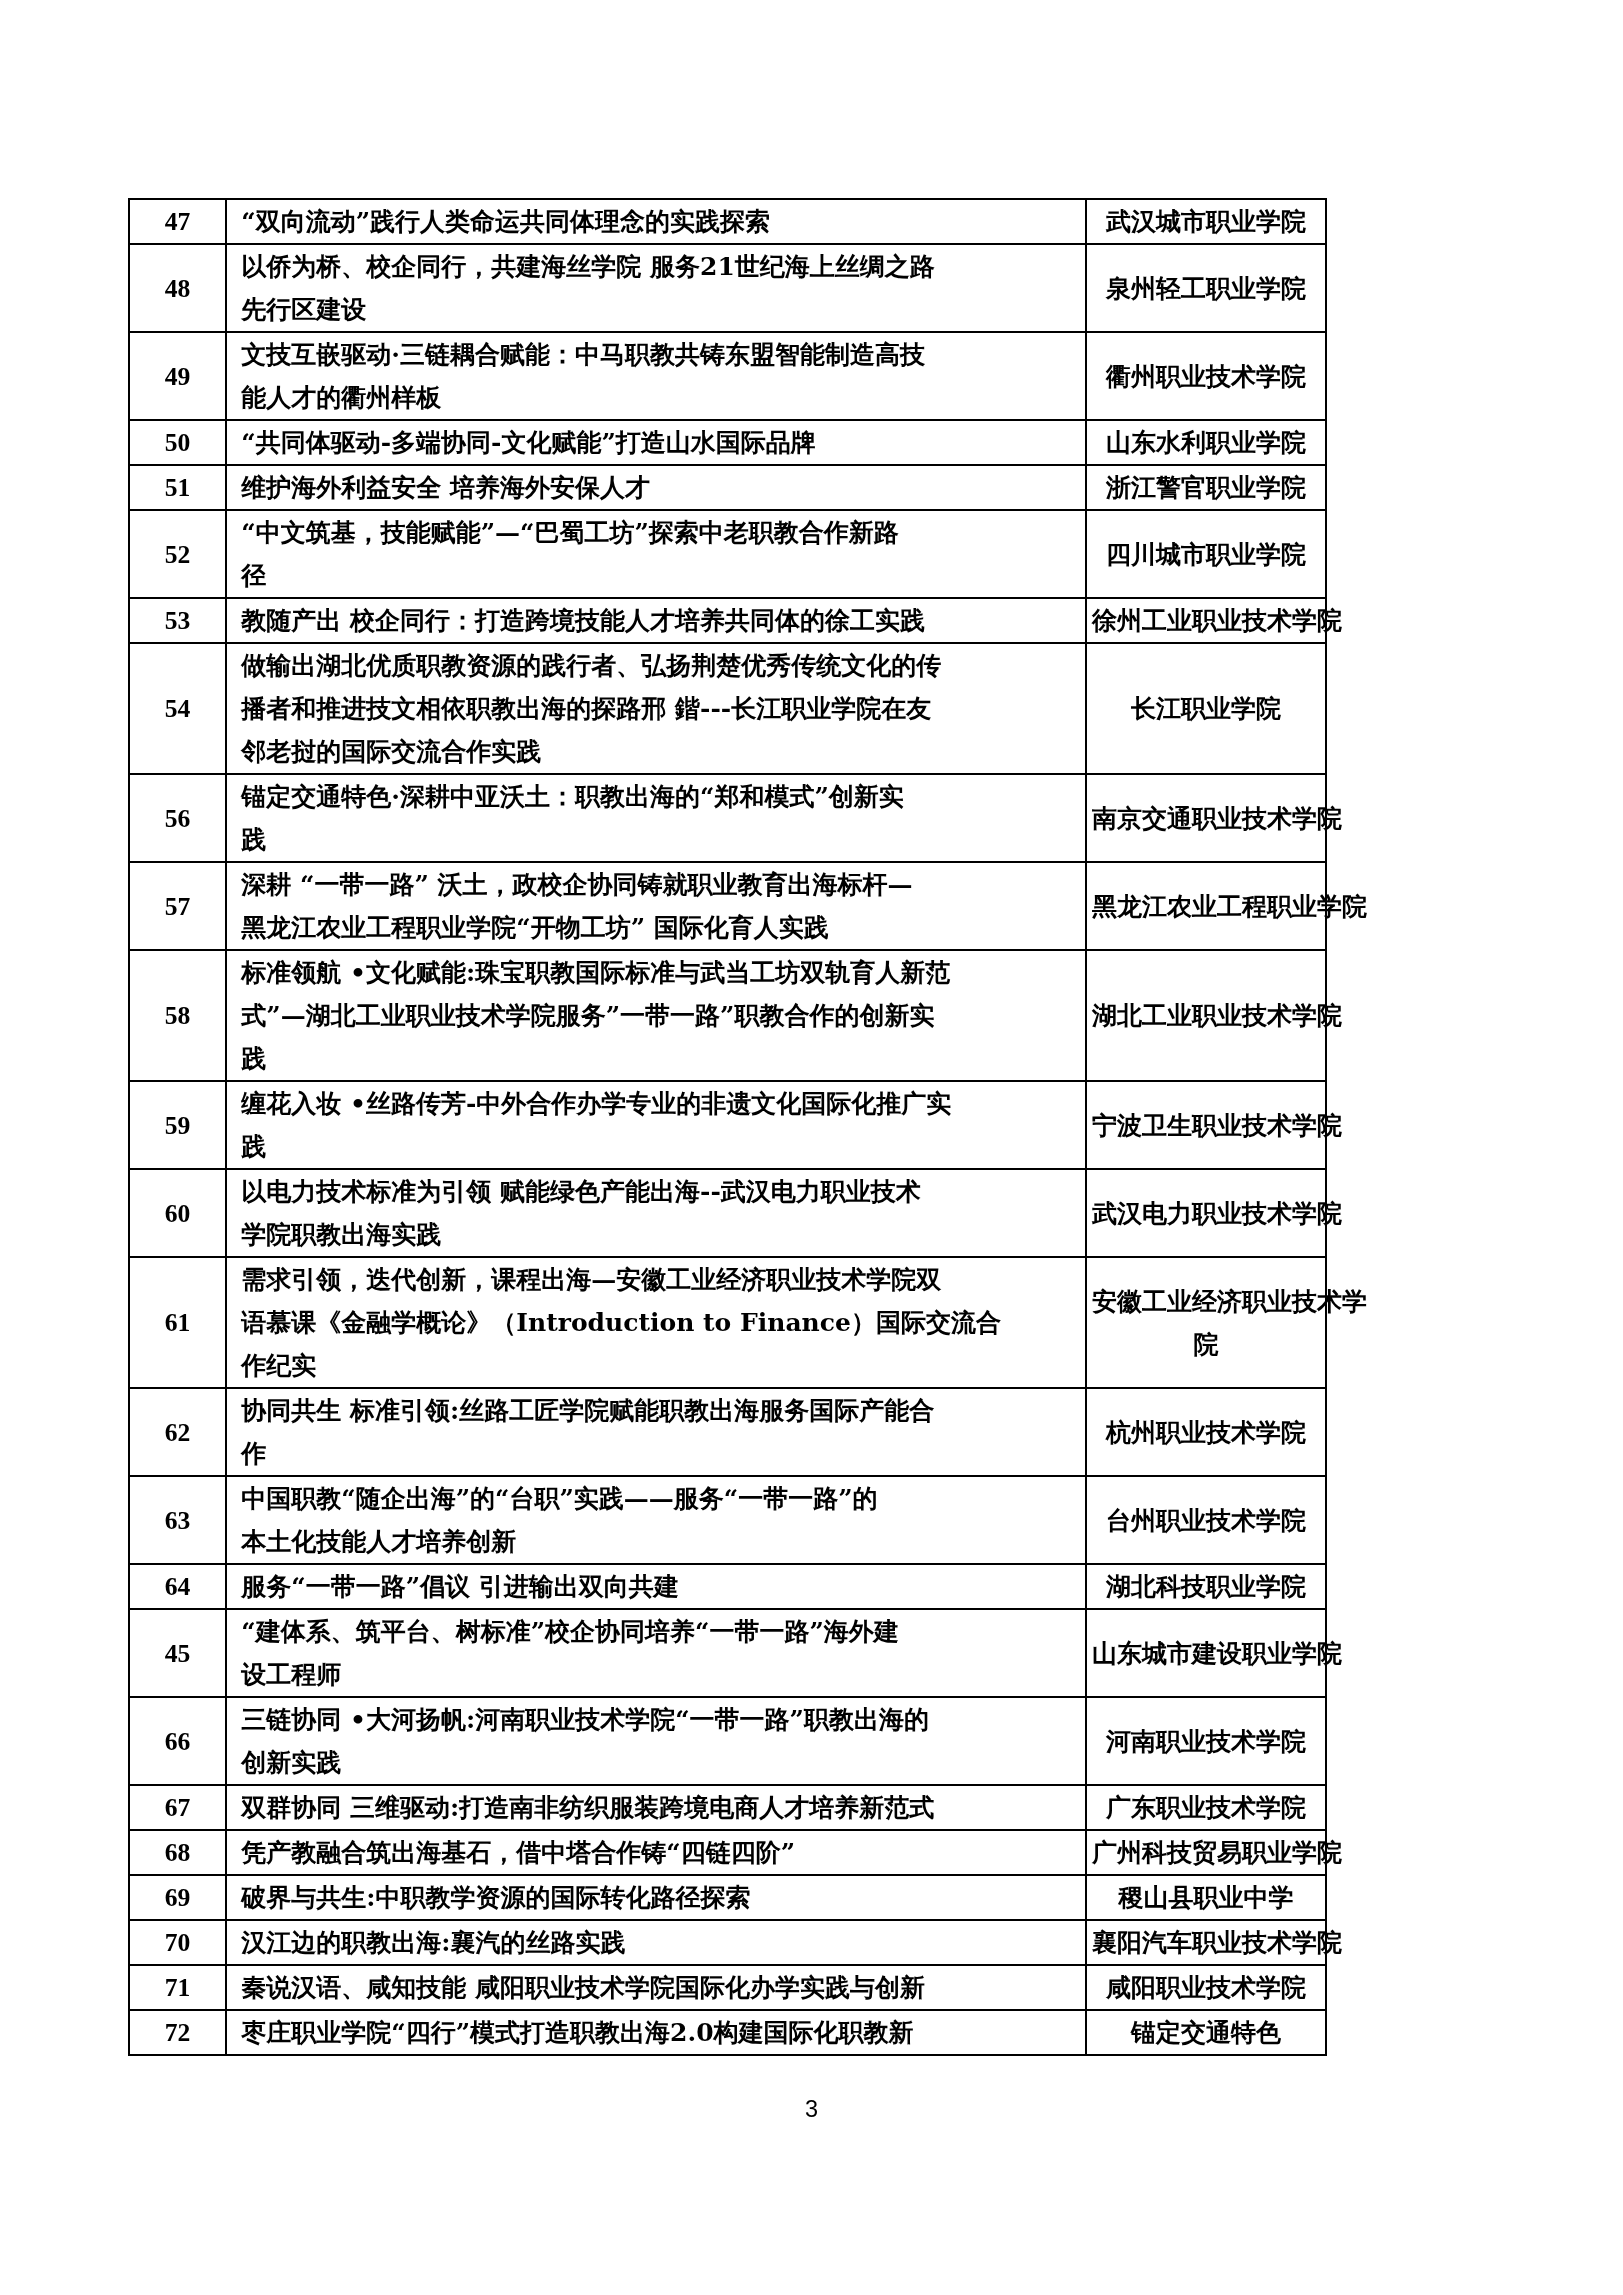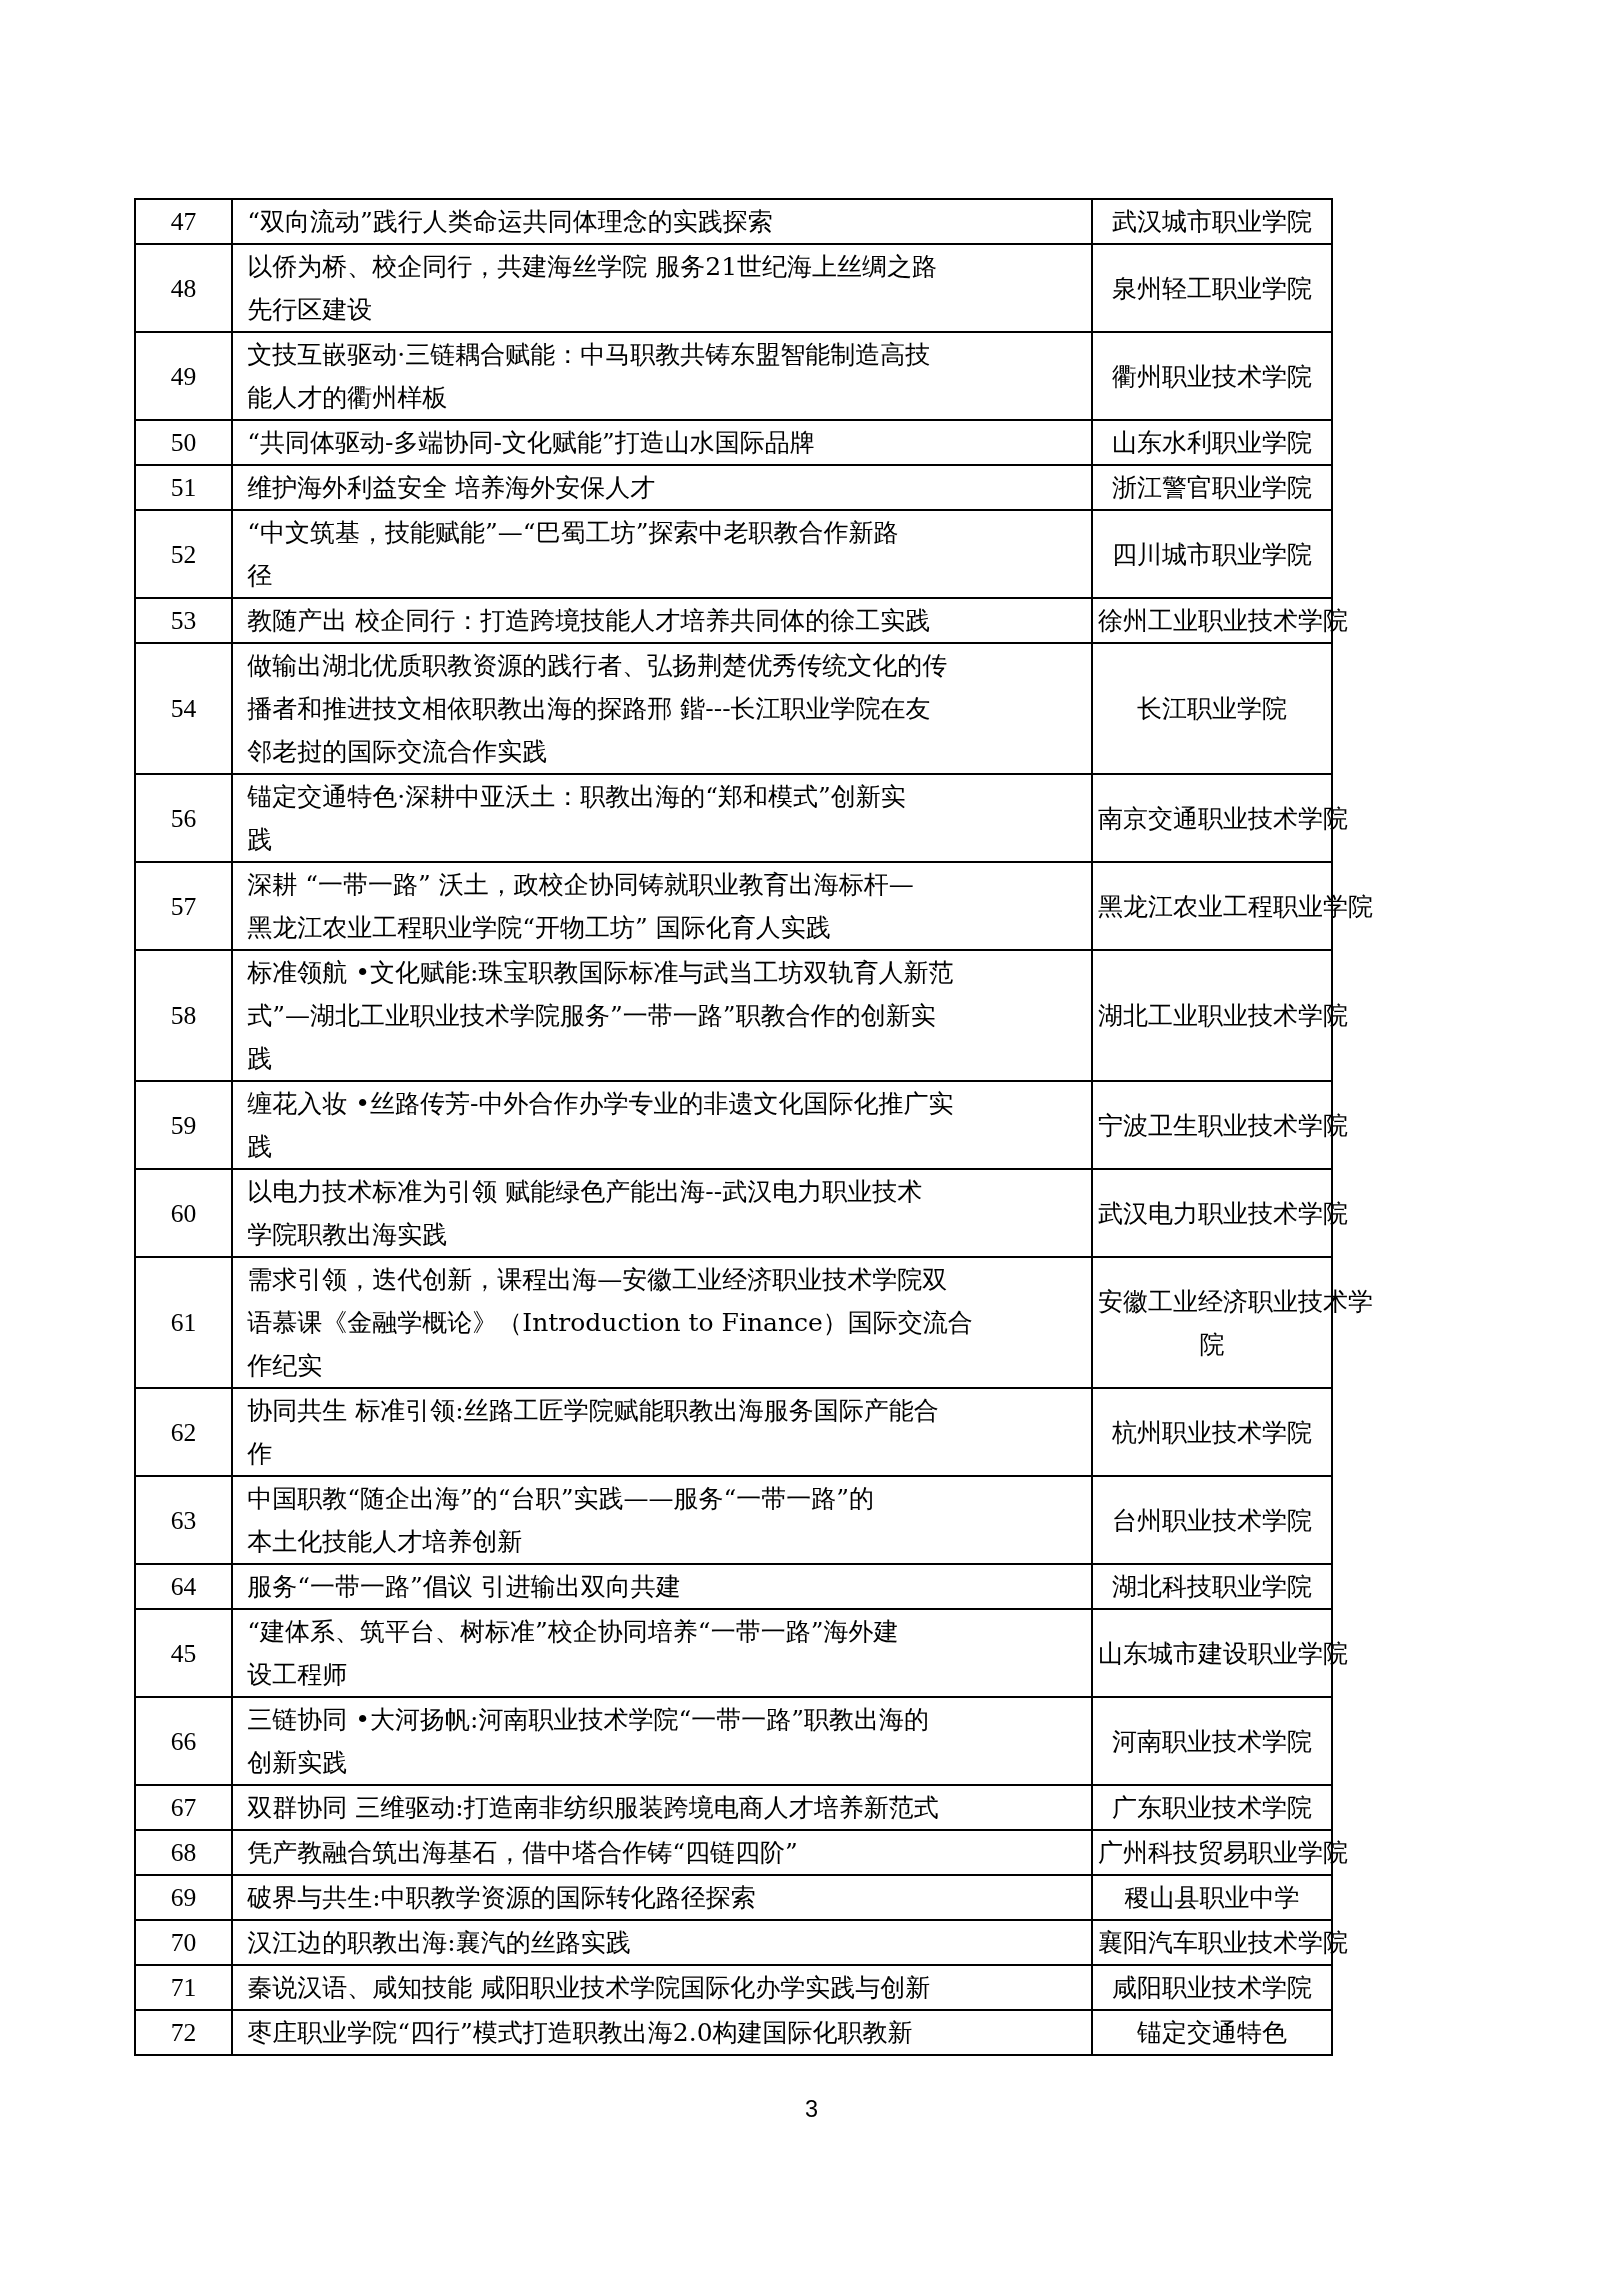--- a/index.html
+++ b/index.html
@@ -10,25 +10,26 @@
     body {
       width: 1623px;
       height: 2295px;
       position: relative;
       overflow: hidden;
       font-family: "DejaVu Serif", "Liberation Serif", serif;
       color: #000000;
     }
     .page-table {
       position: absolute;
-      left: 134px;
+      left: 128px;
       top: 198px;
       width: 1197px;
       border-collapse: collapse;
       table-layout: fixed;
+      font-weight: bold;
     }
     .page-table td {
       border: 2px solid #000000;
       padding: 0;
       vertical-align: middle;
       font-size: 25px;
       line-height: 43px;
     }
     .col-num { width: 97px; }
     .col-title { width: 860px; }

